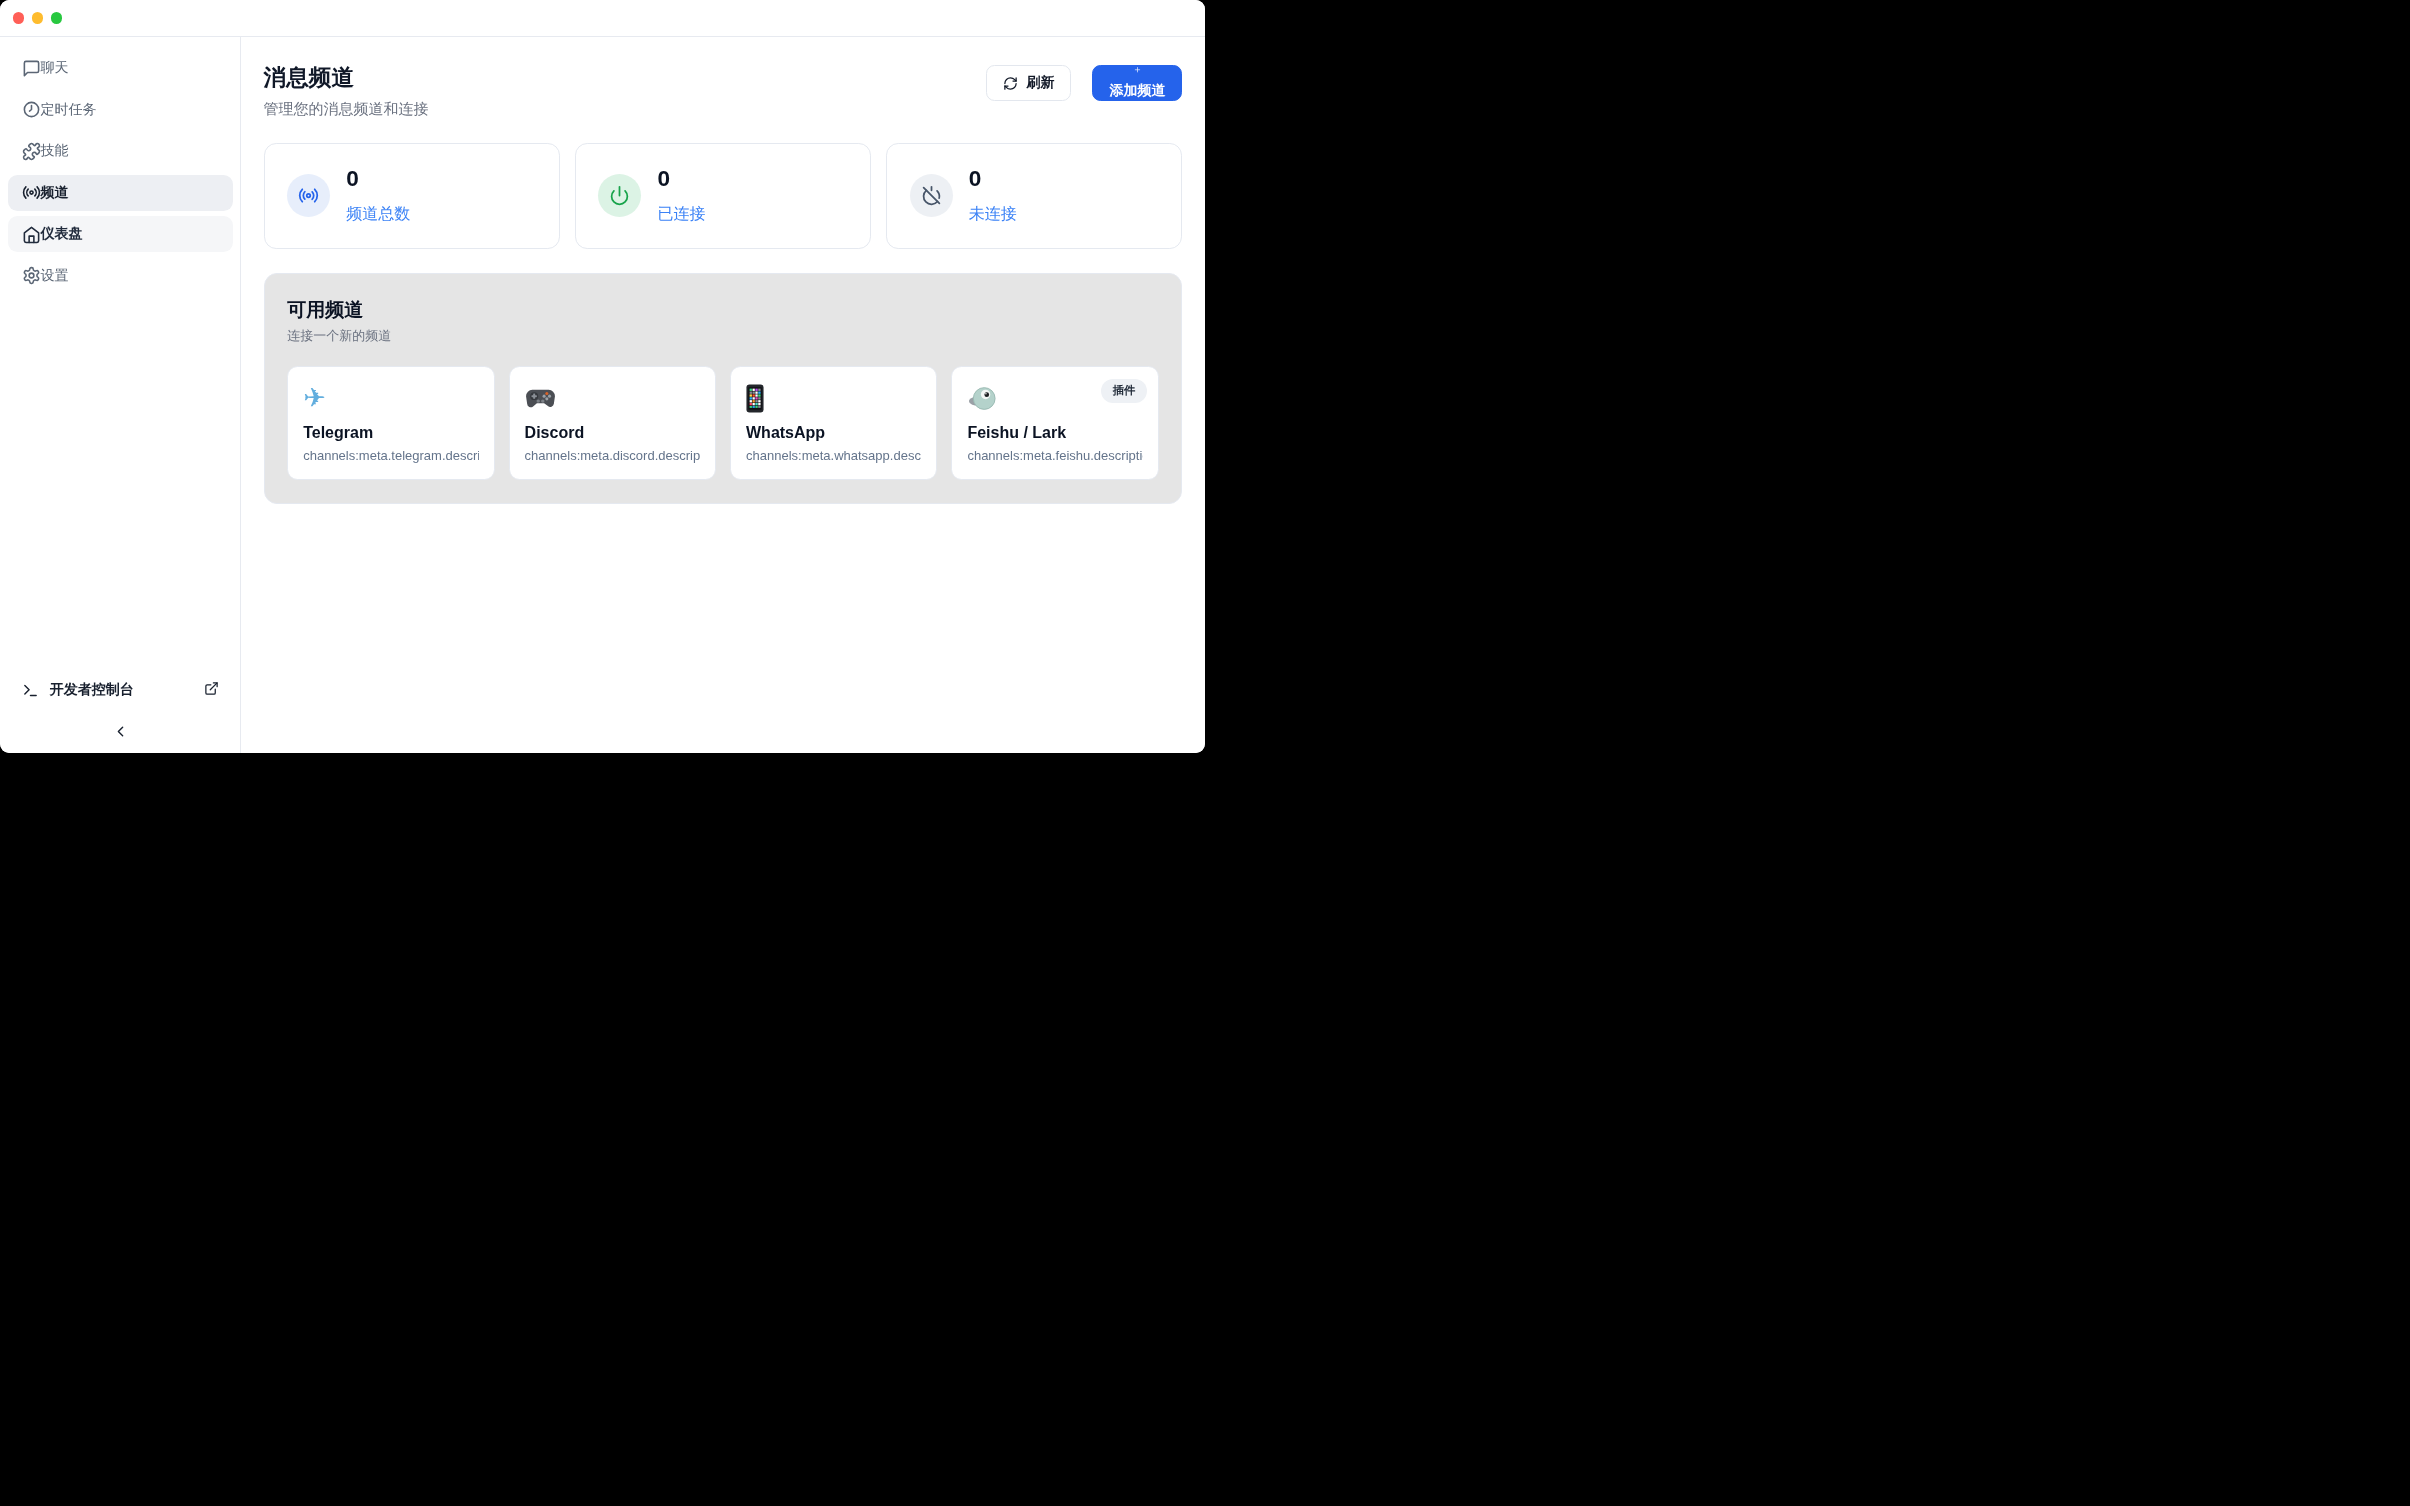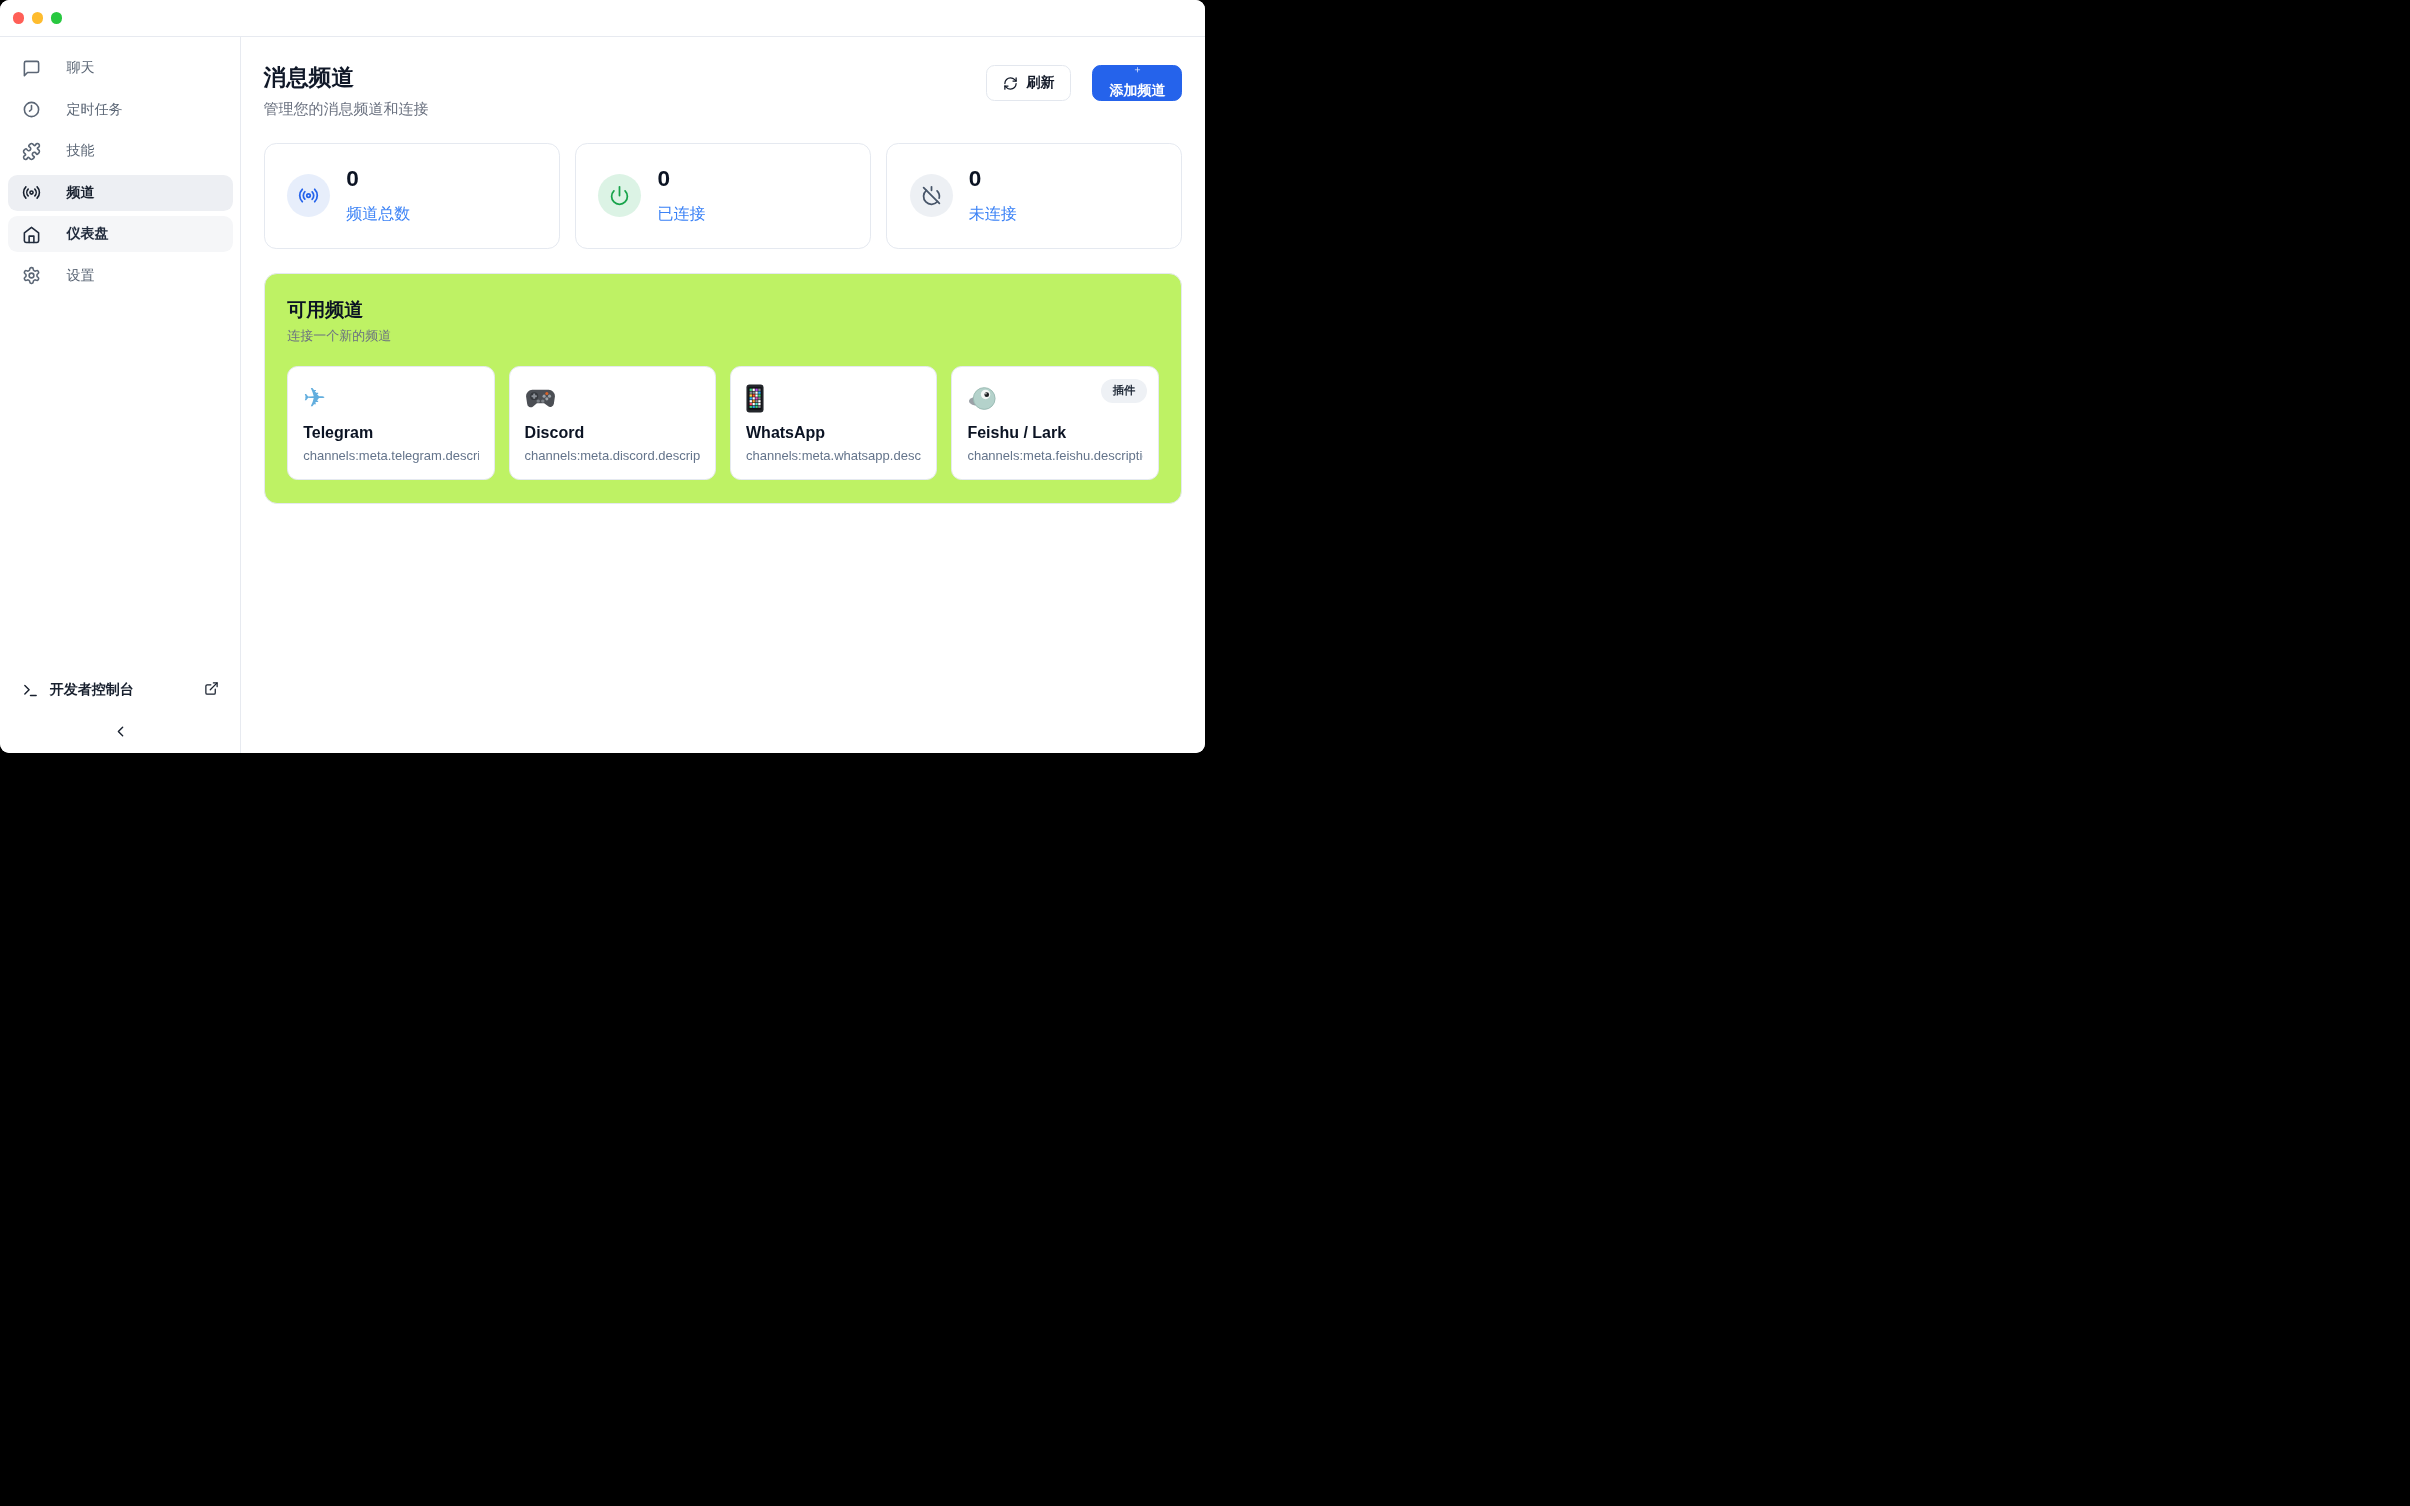--- a/index.html
+++ b/index.html
@@ -12,21 +12,21 @@
   .light { width:11.3px; height:11.3px; border-radius:50%; }
   .light.red { background:#ff5f57; }
   .light.yellow { background:#febc2e; }
   .light.green { background:#28c840; }
 
   .app { flex:1; display:flex; min-height:0; }
 
   
   .sidebar { width:241px; flex:0 0 241px; border-right:0.9px solid #e7eaf0; display:flex; flex-direction:column; background:#fff; }
   .nav { padding-top:13px; }
-  .side-item { display:flex; align-items:center; gap:26px; height:36px; margin:0 7.5px 5.6px; padding:0 14px; border-radius:9.4px; font-size:14px; color:#5b6675; cursor:pointer; }
+  .side-item { display:flex; align-items:center; gap:0; height:36px; margin:0 7.5px 5.6px; padding:0 14px; border-radius:9.4px; font-size:14px; color:#5b6675; cursor:pointer; }
   .side-item svg { width:19px; height:19px; flex:0 0 19px; }
   .side-item.active { background:#edeff3; color:#18202e; font-weight:700; }
   .side-item.subtle { background:#f5f6f8; color:#222c3d; font-weight:600; }
   .spacer { flex:1; }
   .dev-row { display:flex; align-items:center; gap:11.3px; margin:0 7.5px; padding:0 14px; height:36px; font-size:14px; font-weight:700; color:#18202e; cursor:pointer; }
   .dev-row svg { width:17px; height:17px; }
   .dev-row .ext { margin-left:auto; }
   .dev-row .ext svg { width:15px; height:15px; }
   .collapse-row { display:flex; justify-content:center; align-items:center; padding:15px 0 13px; color:#18202e; cursor:pointer; }
   .collapse-row svg { width:17px; height:17px; }
@@ -47,21 +47,21 @@
   .stat-card { flex:1; border:0.9px solid #e5e9f0; border-radius:12.2px; padding:22.6px; display:flex; align-items:center; gap:16px; background:#fff; }
   .stat-icon { width:43px; height:43px; border-radius:50%; display:flex; align-items:center; justify-content:center; flex:0 0 43px; }
   .stat-icon svg { width:21px; height:21px; }
   .si-blue  { background:#e7eefb; color:#2563eb; }
   .si-green { background:#dcf3e5; color:#17a34a; }
   .si-slate { background:#edf0f4; color:#475569; }
   .stat-value { font-size:22.6px; font-weight:700; color:#0b1323; line-height:1.15; }
   .stat-label { font-size:16px; color:#3b82f6; margin-top:12px; }
 
   
-  .panel { margin-top:24.5px; border:0.9px solid #e5e9f0; border-radius:13px; padding:22.6px; background:#bef264; }
+  .panel { margin-top:24.5px; border:0.9px solid #e5e9f0; border-radius:13px; padding:22.6px; background:#e5e5e5; }
   .panel-title { font-size:19px; font-weight:700; color:#0b1323; }
   .panel-subtitle { font-size:13px; color:#6b7280; margin-top:4.7px; }
   .channel-grid { display:grid; grid-template-columns:repeat(4,1fr); gap:14px; margin-top:21px; }
   .channel-card { position:relative; border:0.9px solid #e5e9f0; border-radius:10.4px; padding:15px; height:114px; background:#fff; cursor:pointer; overflow:hidden; }
   .channel-emoji { height:32px; display:flex; align-items:center; }
   .channel-emoji .glyph { font-size:27px; line-height:30px; color:#62aede; font-family:"DejaVu Sans",sans-serif; }
   .channel-name { margin-top:9.4px; font-size:16px; font-weight:600; color:#0b1323; }
   .channel-desc { margin-top:6.6px; font-size:13px; color:#64748b; white-space:nowrap; overflow:hidden; }
   .badge { position:absolute; top:11.3px; right:11.3px; background:#eef1f5; color:#1f2937; font-size:11.3px; font-weight:700; padding:4.7px 11.3px; border-radius:941px; }
 

